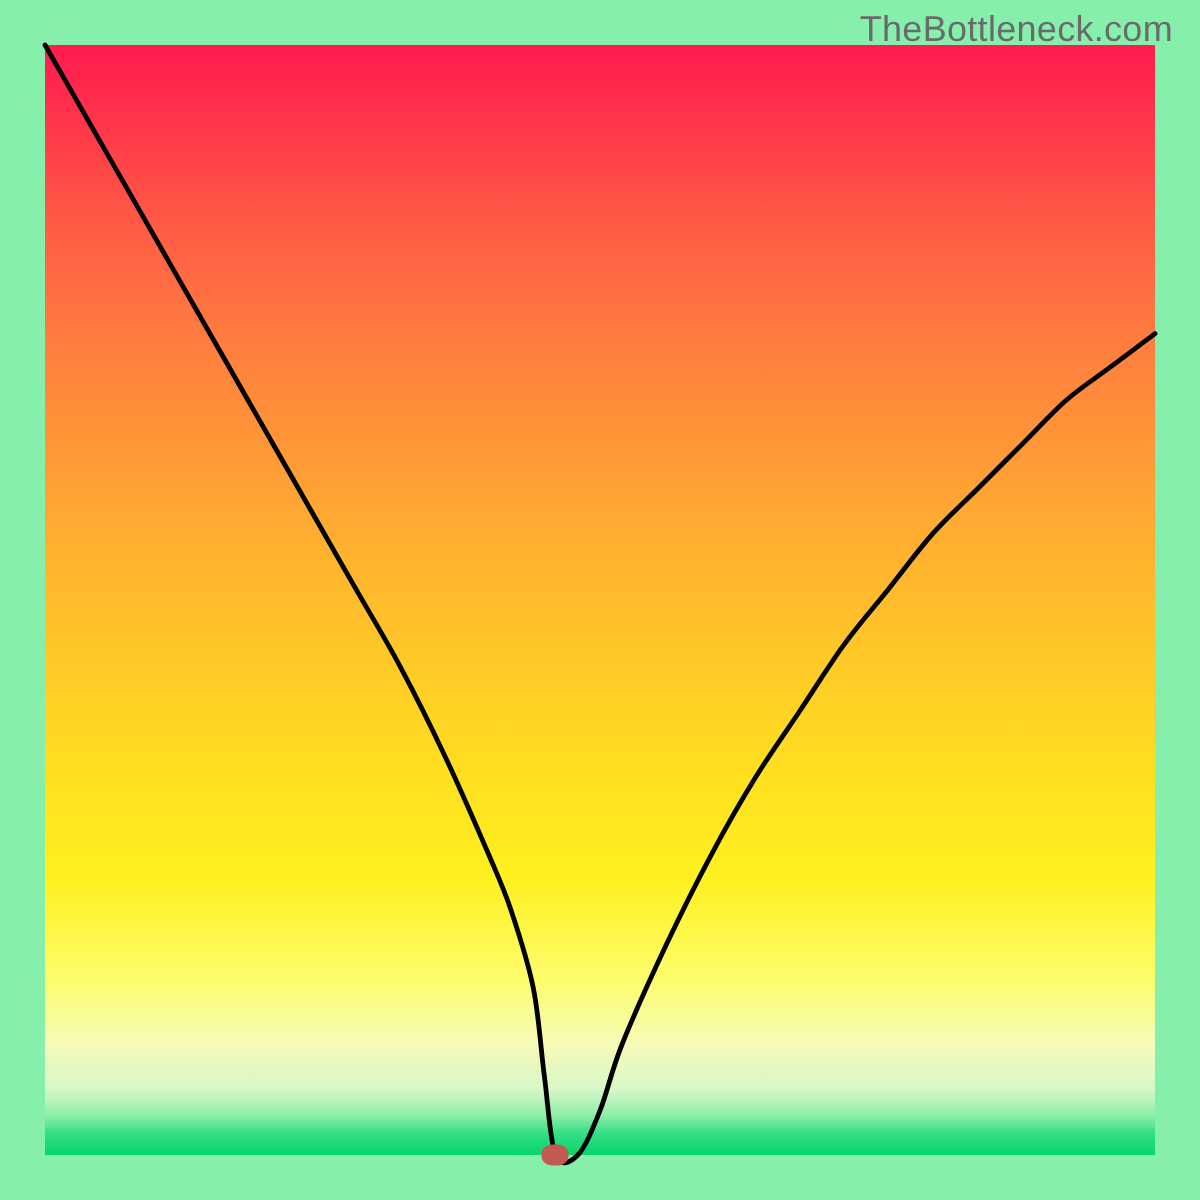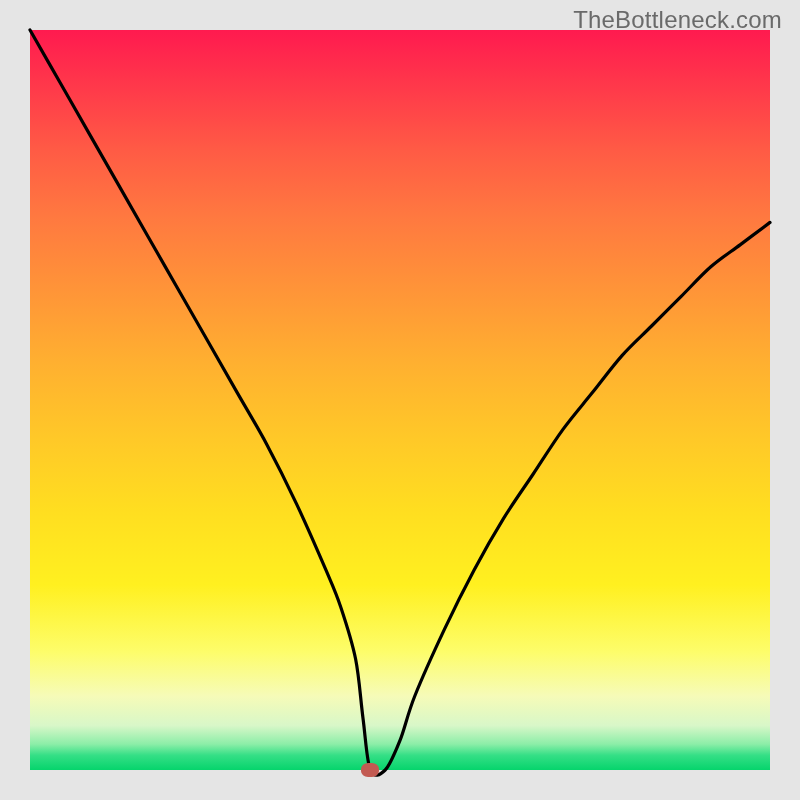--- a/index.html
+++ b/index.html
@@ -10,21 +10,21 @@
     background: #000;
     overflow: hidden;
     font-family: Arial, Helvetica, sans-serif;
   }
   .frame {
     position: absolute;
     left: 0;
     top: 0;
     width: 800px;
     height: 800px;
-    background: #e5e5e5;
+    background: #86efac;
     text-align: right;
   }
   .plot {
     position: absolute;
     left: 30px;
     top: 30px;
     width: 740px;
     height: 740px;
     background: linear-gradient(to bottom,
       #ff1a4f 0%,

